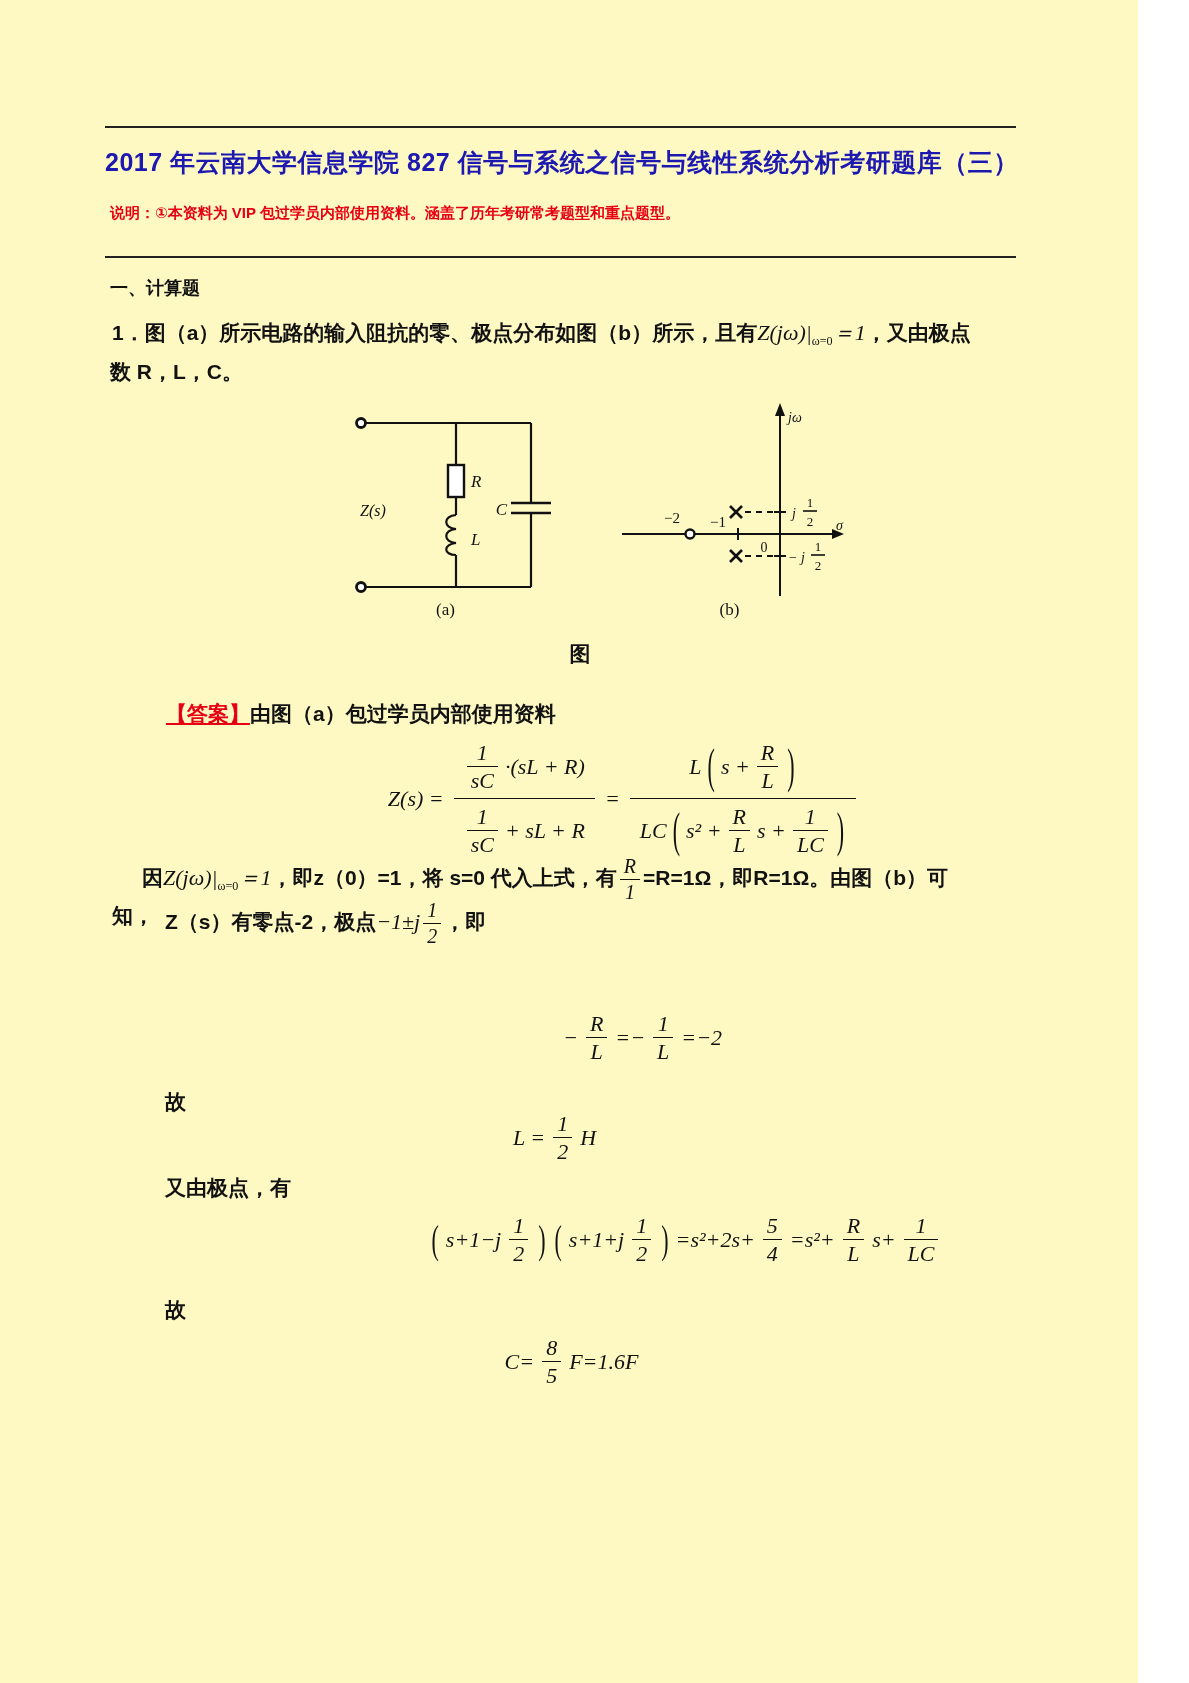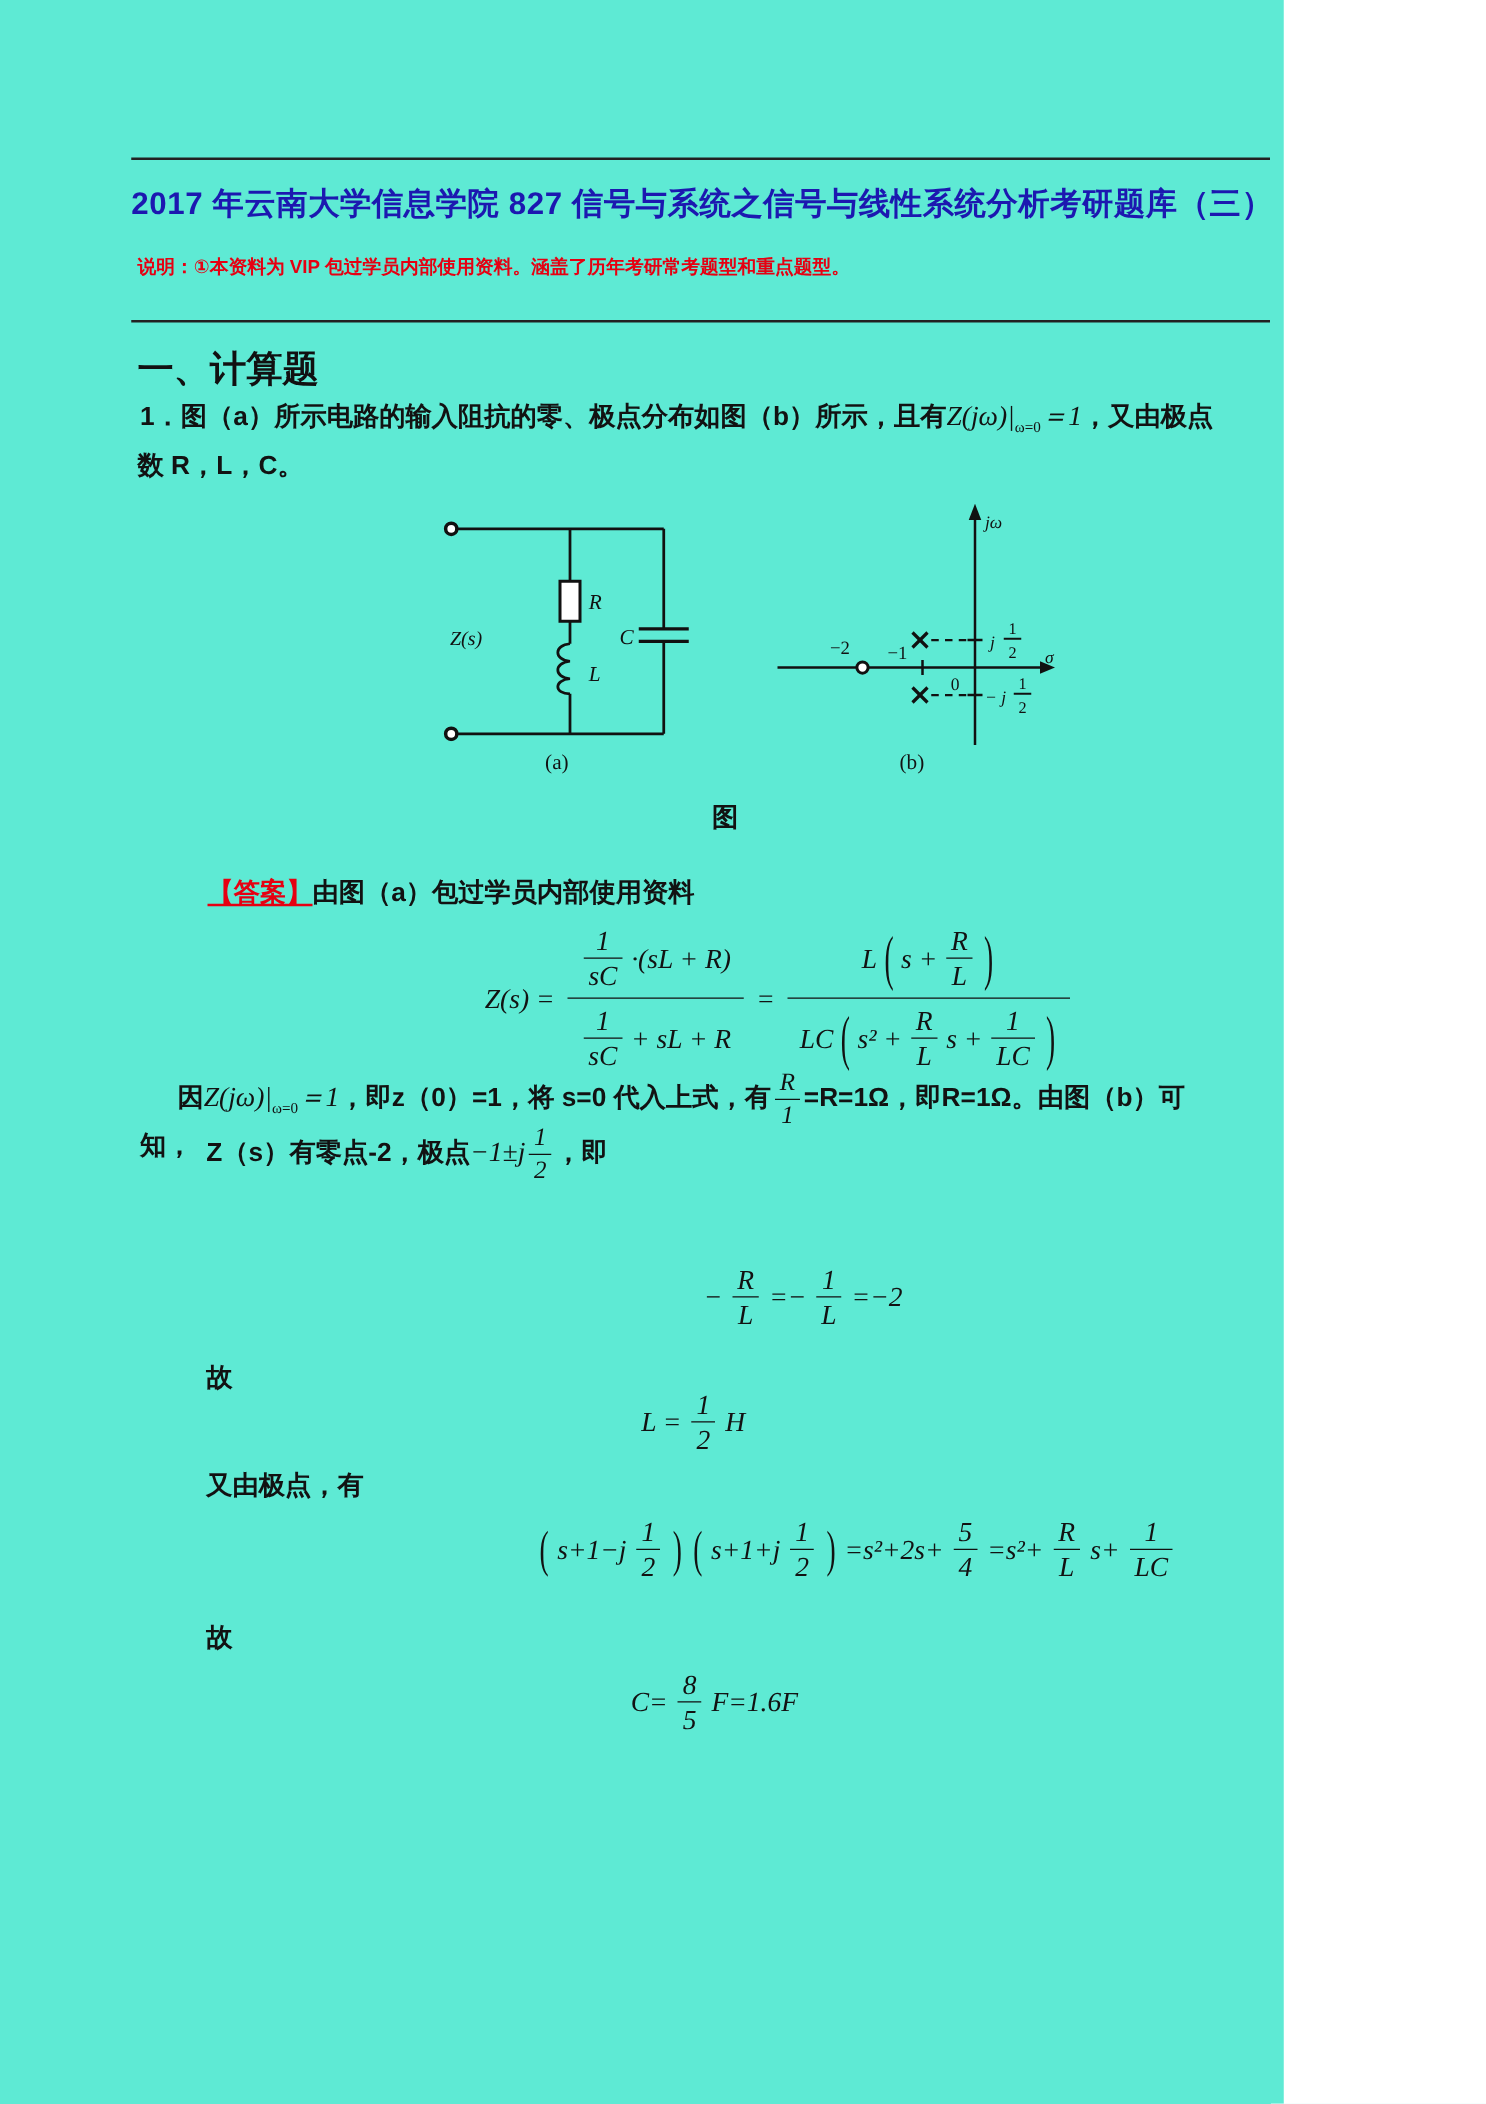--- a/index.html
+++ b/index.html
@@ -1,36 +1,36 @@
 <!DOCTYPE html>
 <html><head>
 <meta charset="utf-8">
 <style>
   * { margin:0; padding:0; box-sizing:border-box; }
   html,body { background:#fff; }
   .page {
-    position:relative; width:1027px; height:1683px; background:#5eead4;
+    position:relative; width:1138px; height:1683px; background:#fef9c3;
     font-family:"Liberation Sans","DejaVu Sans",sans-serif; color:#121212;
     overflow:hidden;
   }
   .rule { position:absolute; left:105px; width:911px; border-top:2px solid #222; }
   .rule-1 { top:126px; }
   .rule-2 { top:256px; }
 
   .doc-title {
     position:absolute; top:146px; left:105px; width:911px; text-align:center;
     font-size:25px; font-weight:700; color:#1c18b0; white-space:nowrap; letter-spacing:.5px;
   }
   .doc-notice {
     position:absolute; top:204px; left:110px; width:940px;
     font-size:15px; font-weight:700; color:#e60012; white-space:nowrap;
   }
   .section-heading {
     position:absolute; top:276px; left:110px;
-    font-size:29px; font-weight:700; color:#111;
+    font-size:18px; font-weight:700; color:#111;
   }
   .q-line1 { position:absolute; top:318px; left:112px; font-size:21px; font-weight:700; white-space:nowrap; }
   .q-line2 { position:absolute; top:358px; left:110px; font-size:21px; font-weight:700; }
   .m { font-family:"Liberation Serif","DejaVu Serif",serif; font-style:italic; font-weight:400; font-size:22px; }
   .m sub { font-size:0.55em; font-style:normal; }
 
   .fig-circuit { position:absolute; left:338px; top:398px; }
   .fig-pz { position:absolute; left:612px; top:400px; }
   .fig-label-a { position:absolute; top:600px; left:338px; width:215px; text-align:center;
     font-family:"Liberation Serif",serif; font-size:17px; }

